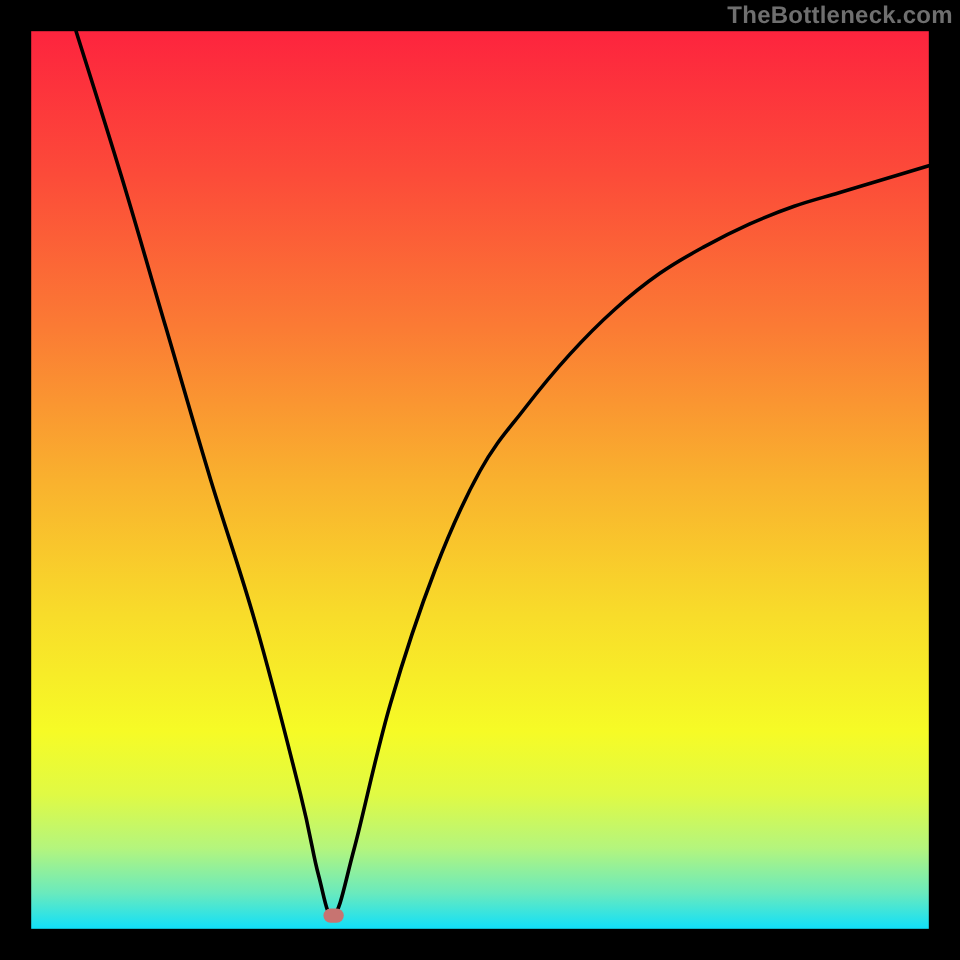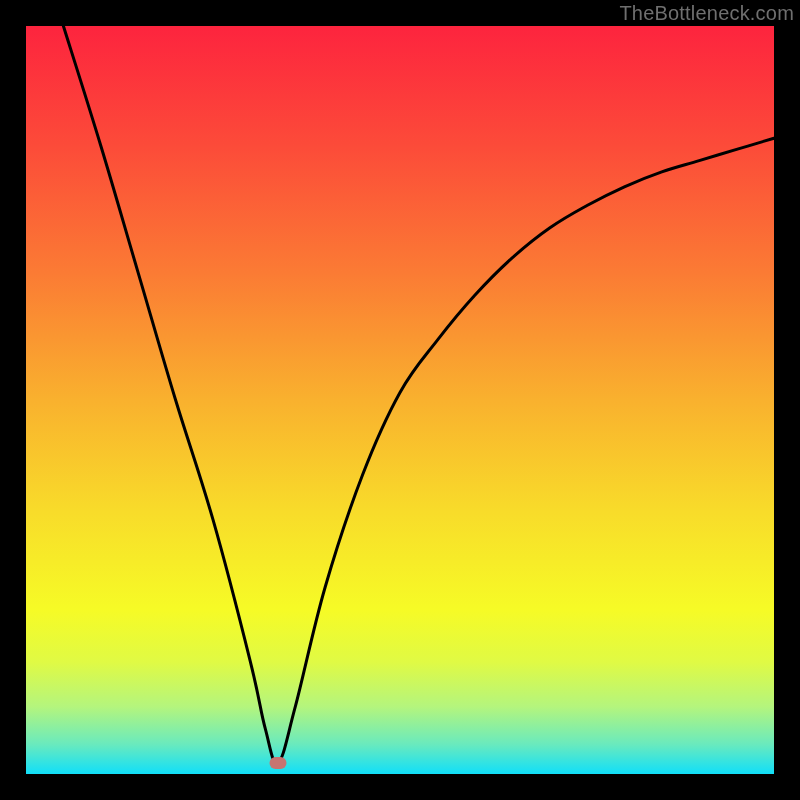--- a/index.html
+++ b/index.html
@@ -24,21 +24,21 @@
     width: 748px;
     height: 748px;
     
   }
   .watermark {
     position: absolute;
     top: 2px;
     right: 6px;
     color: #6f6f6f;
     font-size: 20px;
-    font-weight: 400;
+    font-weight: 700;
     letter-spacing: 0.2px;
   }
   .curve-svg {
     position: absolute;
     left: 26px;
     top: 26px;
     width: 748px;
     height: 748px;
     overflow: visible;
   }

